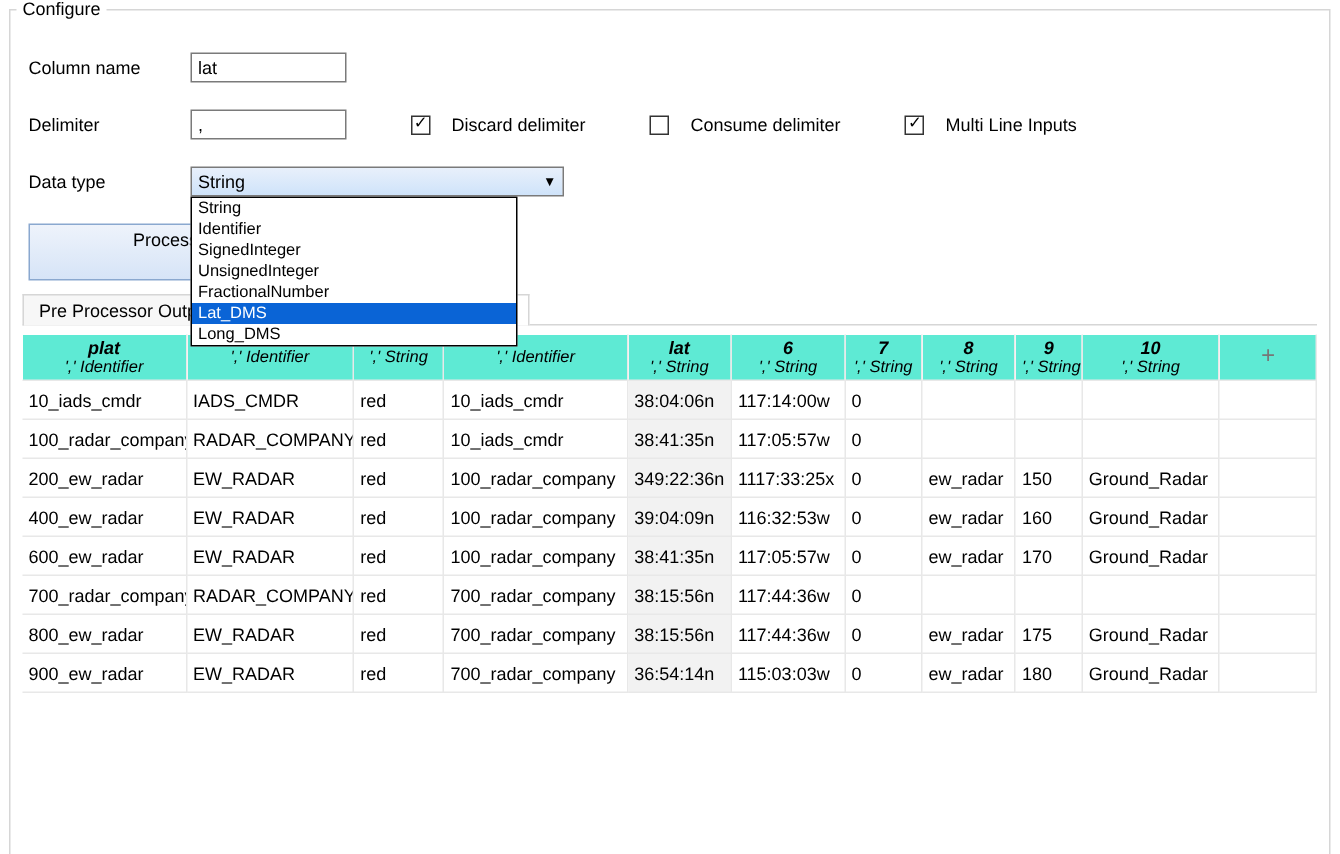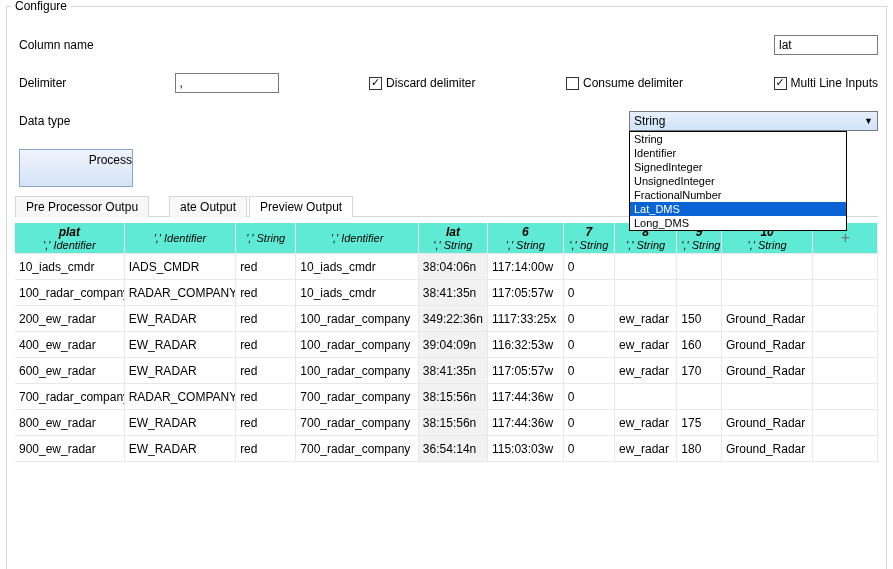--- a/index.html
+++ b/index.html
@@ -1,23 +1,23 @@
 <!DOCTYPE html>
 <html><head>
 <meta charset="utf-8">
 <style>
   * { box-sizing: border-box; font-family: "Segoe UI", Tahoma, sans-serif; font-size: 12px; }
   body { margin: 0; background: #fff; color: #000; }
   .wrap { width: 893px; height: 569px; background: #fff; position: relative; }
   .groupbox { border: 1px solid #d6d6d6; margin: 6px; padding: 4px 8px 8px 8px; height: 565px; position: relative; }
   .group-title { position: relative; top: -12px; left: -4px; background: #fff; display: inline-block; padding: 0 4px; }
-  .form-row { display: flex; align-items: center; margin: 10px 0 18px 4px; justify-content: space-between; }
+  .form-row { display: flex; align-items: center; margin: 10px 0 18px 4px; }
   .form-label { width: 108px; }
   .text-input { width: 104px; height: 20px; border: 1px solid #7a7a7a; padding: 1px 4px; }
-  .checkbox-row { display: inline-flex; align-items: center; margin-left: 12px; gap: 4px; padding-left: 31px; }
+  .checkbox-row { display: inline-flex; align-items: center; margin-left: 12px; gap: 14px; padding-left: 31px; }
   .cb { width: 13px; height: 13px; border: 1px solid #333; display: inline-flex; align-items: center; justify-content: center; font-size: 10px; line-height: 1; }
   .cb.checked::after { content: "✓"; font-size: 11px; position: relative; top: -1px; }
   .combo { position: relative; width: 249px; }
   .combo-box { height: 20px; border: 1px solid #7a7a7a; background: linear-gradient(#e8f0fb, #cfe3fa); display: flex; align-items: center; padding: 0 4px; justify-content: space-between; }
   .combo-arrow { font-size: 9px; }
   .dropdown { position: absolute; top: 20px; left: 0; width: 218px; border: 1px solid #000; background: #fff; z-index: 10; }
   .dropdown-item { padding: 1px 4px; height: 14px; line-height: 13px; font-size: 11px; }
   .dropdown-item.hl { background: #0a64d6; color: #fff; }
   .process-btn { width: 114px; height: 38px; background: linear-gradient(#eef3fb, #d6e4f7); border: 1px solid #8aa8cf; margin: 18px 0 0 4px; text-align: right; line-height: 20px; cursor: pointer; }
   .tabstrip { display: flex; margin-top: 8px; border-bottom: 1px solid #d6d6d6; gap: 0; }
@@ -58,21 +58,21 @@
     <span class="checkbox-row">
       <span class="cb"></span>
       <span>Consume delimiter</span>
     </span>
     <span class="checkbox-row">
       <span class="cb checked"></span>
       <span>Multi Line Inputs</span>
     </span>
   </div>
 
-  <div class="form-row" style="margin-bottom:0;gap:41px;">
+  <div class="form-row" style="margin-bottom:0;">
     <span class="form-label">Data type</span>
     <div class="combo">
       <div class="combo-box">
         <span>String</span>
         <span class="combo-arrow">▼</span>
       </div>
       <div class="dropdown">
         <div class="dropdown-item">String</div>
         <div class="dropdown-item">Identifier</div>
         <div class="dropdown-item">SignedInteger</div>

